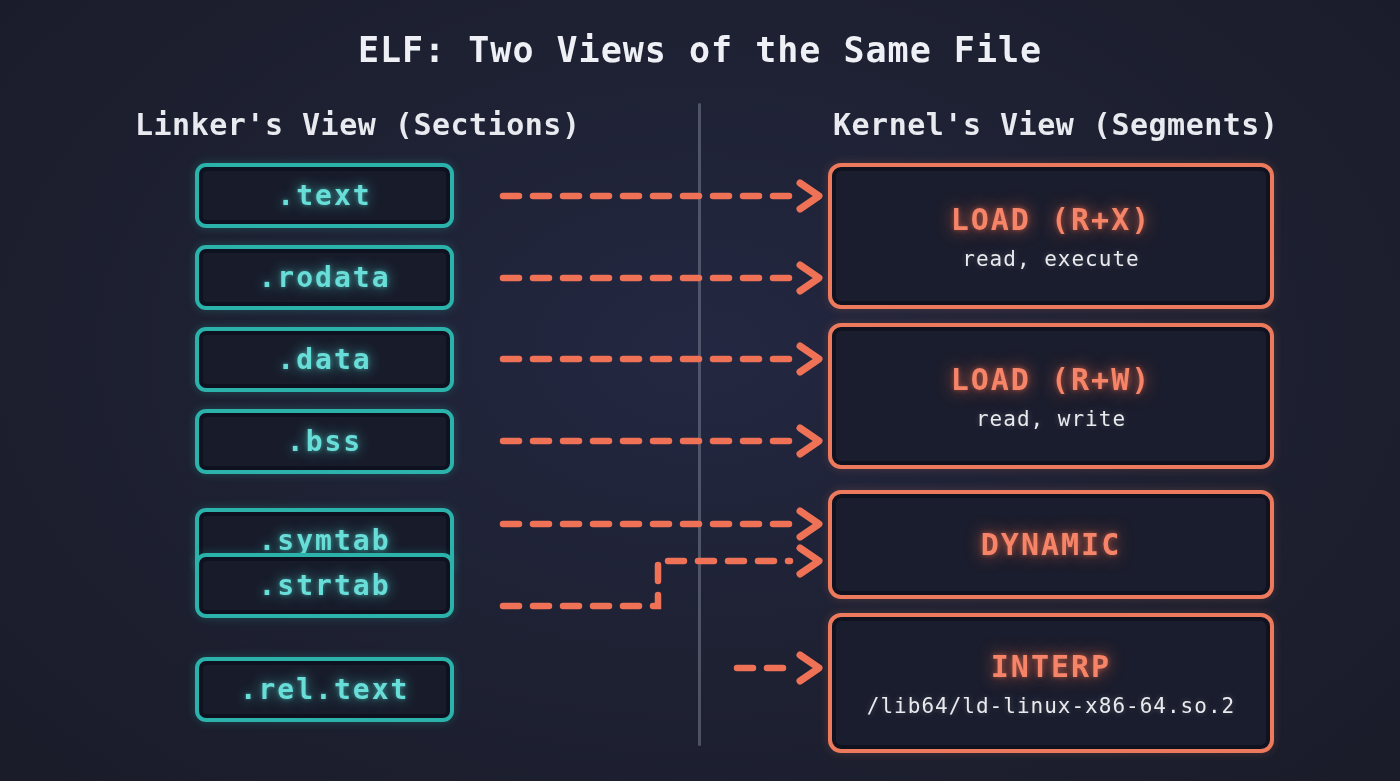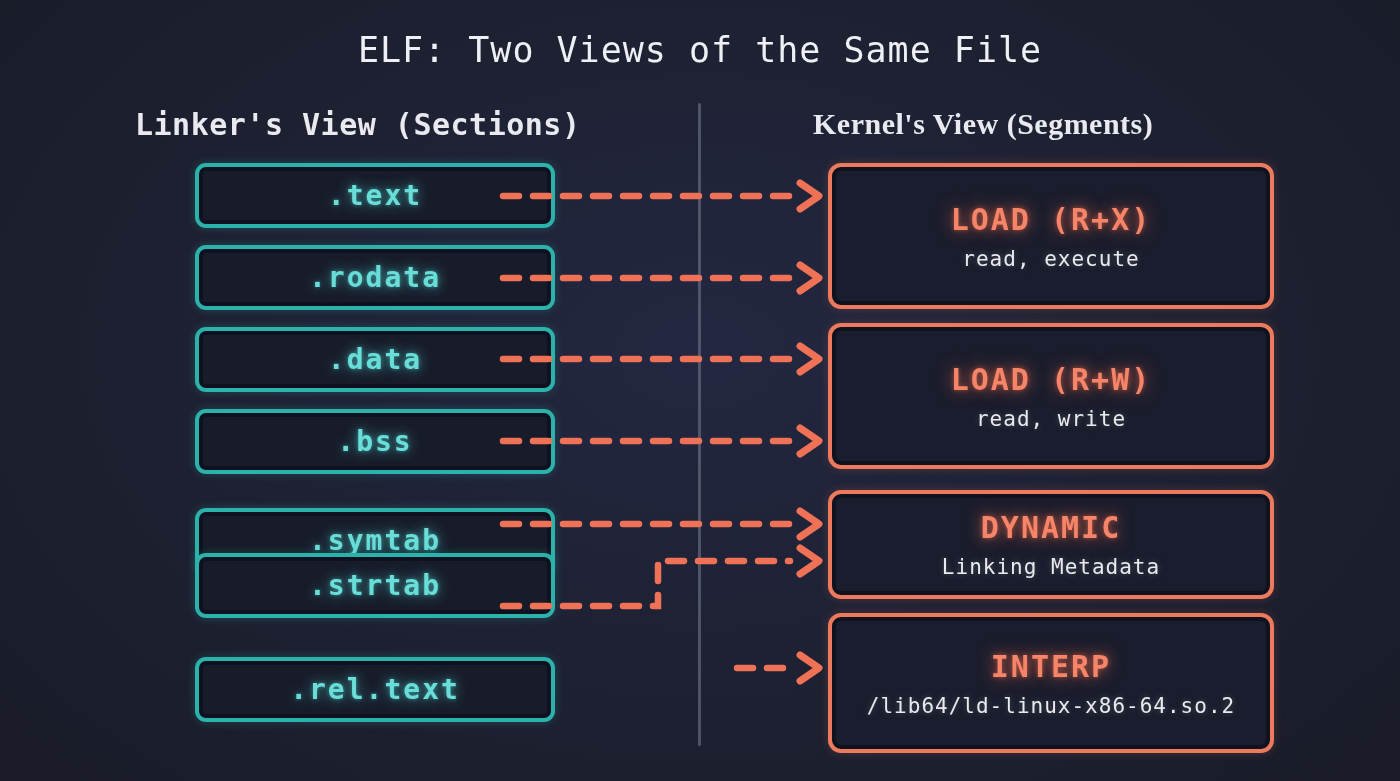--- a/index.html
+++ b/index.html
@@ -6,35 +6,35 @@
   body {
     width: 1400px; height: 781px; overflow: hidden;
     font-family: "DejaVu Sans Mono", "Liberation Mono", monospace;
   }
   #canvas {
     position: relative; width: 1400px; height: 781px;
     background: radial-gradient(ellipse 900px 600px at 50% 45%, #232741 0%, #1e2132 55%, #1a1c2a 100%);
   }
   .title {
     position: absolute; top: 30px; left: 0; width: 1400px;
-    text-align: center; font-size: 35px; font-weight: normal;
+    text-align: center; font-size: 35px; font-weight: bold;
     color: #eef0f5; letter-spacing: 1px;
   }
   .col-header {
     position: absolute; top: 107px; font-size: 30px; font-weight: bold;
     color: #e8eaef; letter-spacing: 0.5px;
   }
   .col-header.left  { left: 135px; }
-  .col-header.right { left: 813px; font-family: Liberation Serif, serif; }
+  .col-header.right { left: 833px; }
   .divider {
     position: absolute; left: 698px; top: 103px; width: 3px; height: 643px;
     background: rgba(138, 145, 162, 0.45); border-radius: 2px;
   }
   .section-box {
-    position: absolute; left: 195px; width: 360px; height: 65px;
+    position: absolute; left: 195px; width: 259px; height: 65px;
     box-sizing: border-box;
     border: 4px solid #2bb3ab; border-radius: 11px;
     background: #181b2a;
     box-shadow: inset 0 0 0 4px #0e1120, 0 0 10px rgba(43, 179, 171, 0.28);
     display: flex; align-items: center; justify-content: center;
   }
   .section-label {
     color: #69ded9; font-size: 28px; font-weight: bold; letter-spacing: 2px;
     text-shadow: 0 0 14px rgba(84, 224, 214, 0.65), 0 0 4px rgba(84, 224, 214, 0.45);
   }
@@ -102,21 +102,20 @@
   <div class="segment-box" style="top:323px; height:146px">
     <span class="segment-name">LOAD (R+W)</span>
     <span class="segment-detail">read, write</span>
   </div>
   <div class="segment-box" style="top:163px; height:146px">
     <span class="segment-name">LOAD (R+X)</span>
     <span class="segment-detail">read, execute</span>
   </div>
   <div class="segment-box" style="top:490px; height:109px">
     <span class="segment-name">DYNAMIC</span>
-    <span class="segment-detail">Linking Metadata</span>
   </div>
   <div class="segment-box" style="top:613px; height:140px">
     <span class="segment-name">INTERP</span>
     <span class="segment-detail">/lib64/ld-linux-x86-64.so.2</span>
   </div>
 
   <svg id="arrow-layer" width="1400" height="781" viewBox="0 0 1400 781">
     <g>
       <path class="arrow-dash" d="M503 196 H790"></path>
       <path class="arrow-head" d="M800 183 L819 196 L800 209"></path>

